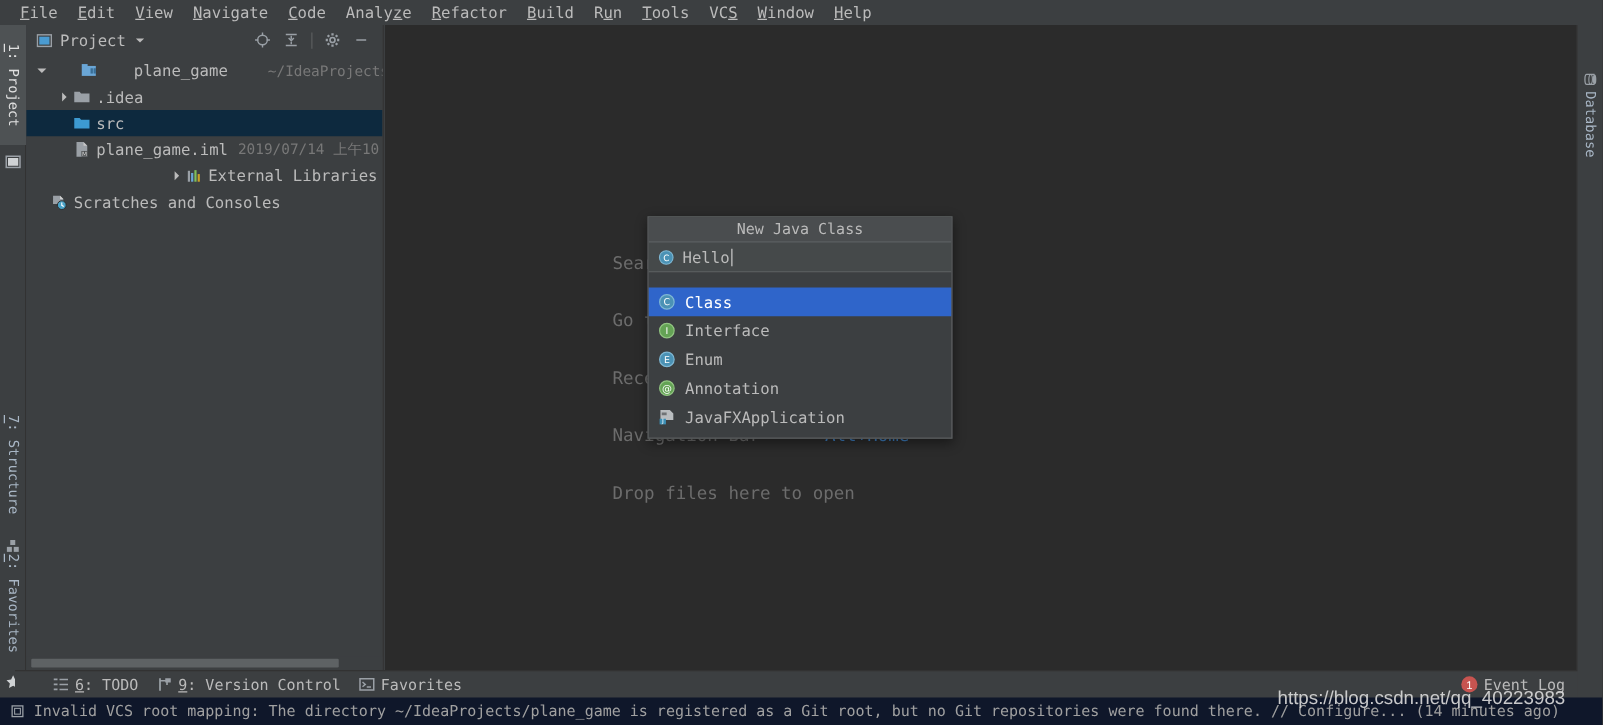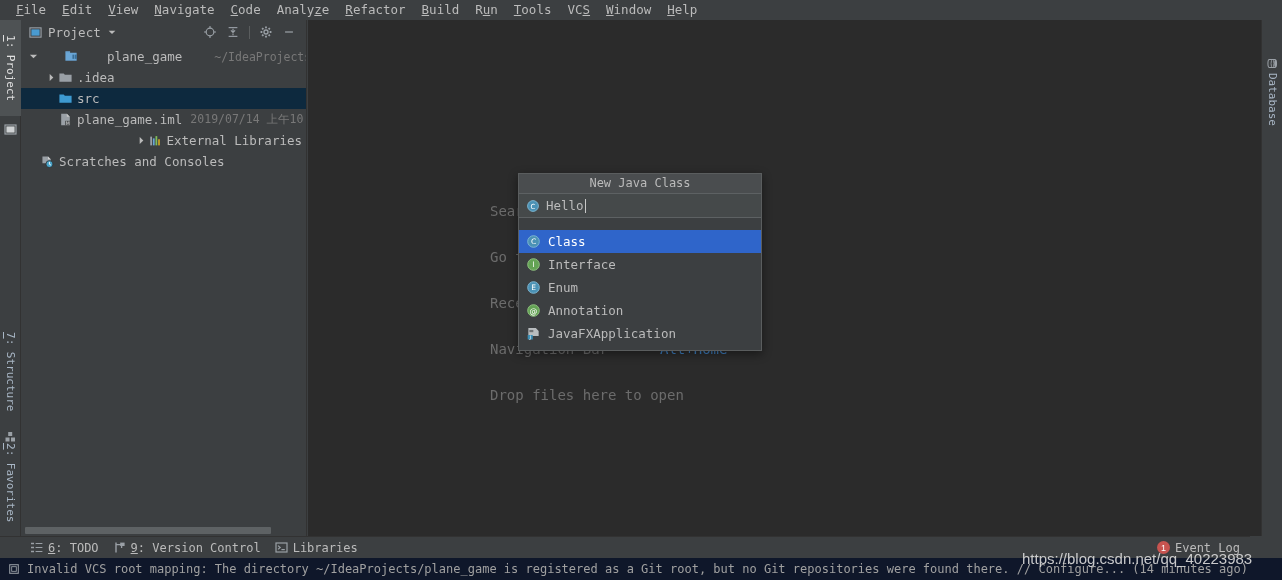--- a/index.html
+++ b/index.html
@@ -120,21 +120,21 @@
   .popup-list{ }
   .pl-item{
     height:23px; display:flex; align-items:center; padding-left:7px;
     color:#bbbbbb; font-size:12.5px;
   }
   .pl-item.sel{ background:#2f65ca; color:#ffffff; }
   .pl-ico{ width:15px; height:15px; flex:0 0 15px; margin-right:7px; }
 
   
   .bottombar{
-    position:absolute; left:0; top:536px; width:1250px; height:22px;
+    position:absolute; left:12px; top:536px; width:1250px; height:22px;
     background:#3c3f41; border-top:1px solid #323232;
     display:flex; align-items:center;justify-content:center;
   }
   .bb-item{
     display:flex; align-items:center; color:#bbbbbb; font-size:12px;
     margin-left:14px; white-space:nowrap;
   }
   .bb-item:first-child{ margin-left:30px; }
   .bb-ico{ width:13px; height:13px; margin-right:5px; flex:0 0 13px;}
   .bb-item .un{ text-decoration:underline; }
@@ -409,21 +409,21 @@
           <rect x="7.2" y="1.6" width="4.4" height="3.4" fill="#9aa0a6"></rect>
         </svg>
         <span><span class="un">9</span>: Version Control</span>
       </div>
       <div class="bb-item">
         <svg class="bb-ico" viewBox="0 0 13 13">
           <rect x="1" y="2" width="11" height="9" fill="none" stroke="#9aa0a6" stroke-width="1.2"></rect>
           <path d="M3 4.6l2.2 1.9L3 8.4" stroke="#9aa0a6" stroke-width="1.2" fill="none"></path>
           <path d="M6.4 8.6h3.4" stroke="#9aa0a6" stroke-width="1.2"></path>
         </svg>
-        <span>Libraries</span>
+        <span>Favorites</span>
       </div>
       <div class="event-log">
         <span class="badge">1</span>
         <span>Event Log</span>
       </div>
     </div>
 
   <div class="statusbar">
     <svg class="status-ico" viewBox="0 0 14 14">
       <rect x="2" y="2" width="10" height="10" fill="none" stroke="#9aa0a6" stroke-width="1.2"></rect>

